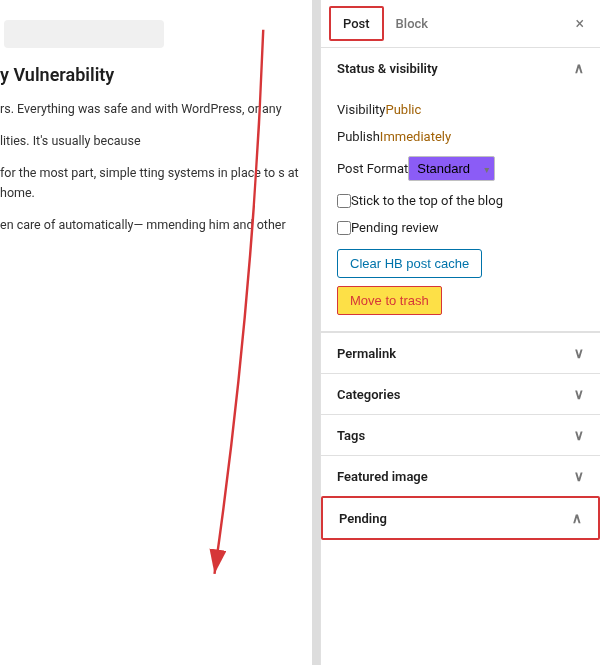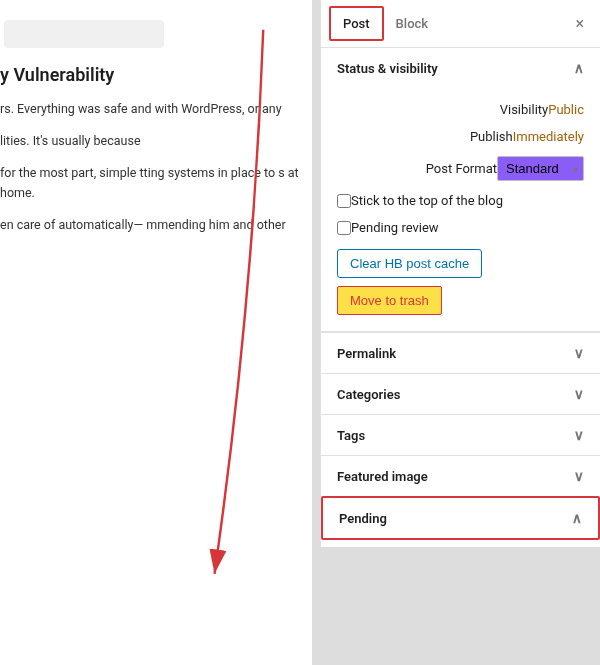--- a/index.html
+++ b/index.html
@@ -45,21 +45,21 @@
       margin-bottom: 12px;
     }
 
     
     .sidebar-panel {
       width: 280px;
       background: #fff;
       border-left: 1px solid #e0e0e0;
       display: flex;
       flex-direction: column;
-      height: 547px;
+      height: 665px;
       overflow: hidden;
       margin-left: 8px;
     }
 
     
     .panel-tabs {
       display: flex;
       align-items: center;
       border-bottom: 1px solid #e0e0e0;
       padding: 0 8px;
@@ -121,21 +121,21 @@
     }
 
     
     .section-content {
       padding: 8px 16px 16px;
     }
 
     .field-row {
       display: flex;
       align-items: center;
-      justify-content: flex-end;
+      justify-content: flex-start;
       padding: 6px 0;
       font-size: 13px;
     }
 
     .field-label {
       color: #1e1e1e;
     }
 
     .field-value-link {
       color: #a16207;

